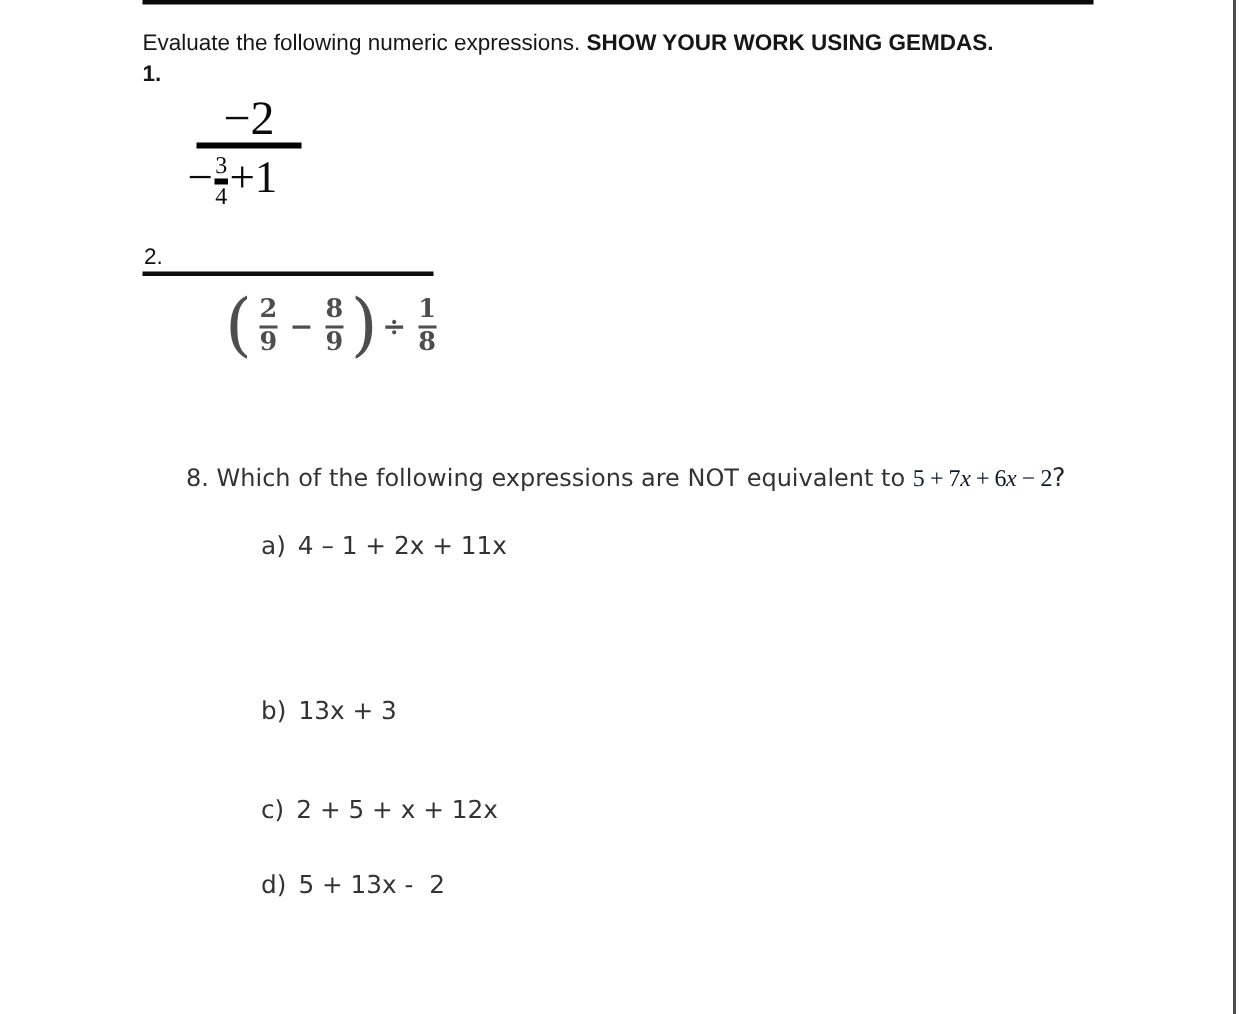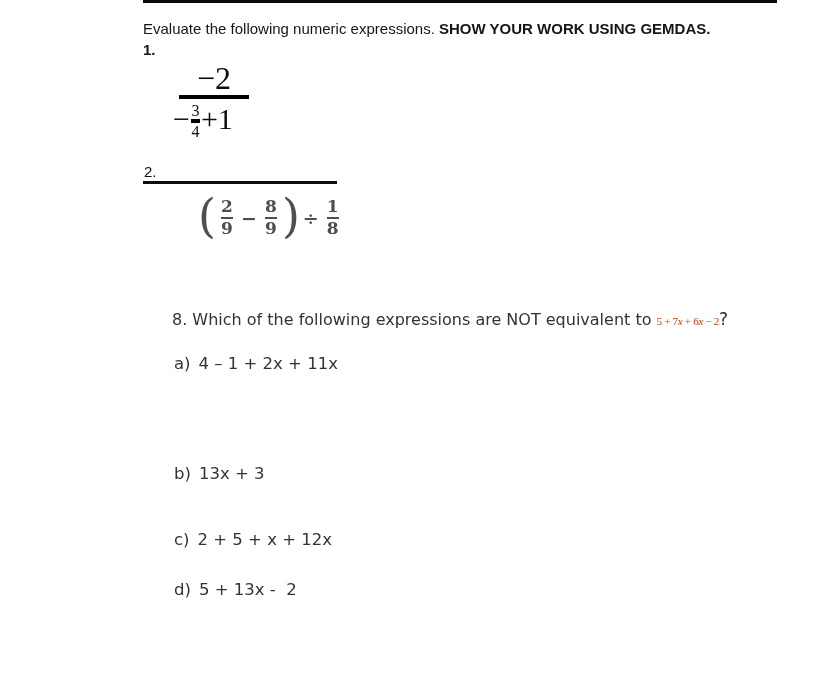--- a/index.html
+++ b/index.html
@@ -1,20 +1,20 @@
 <!DOCTYPE html>
 <html><head>
 <meta charset="utf-8">
 <style>
   html,body{margin:0;padding:0;}
   body{
     width:826px;height:676px;background:#ffffff;position:relative;
     font-family:"Liberation Sans",sans-serif;overflow:hidden;
   }
-  .abs{position:absolute;margin-left:48px;}
+  .abs{position:absolute;}
   
   .top-rule{left:95px;top:0;width:634px;height:3px;background:#0a0a0a;}
   .right-rule{left:822px;top:0;width:2px;height:676px;background:#4d4d4d;}
 
   
   .intro{left:95px;top:20px;font-size:15px;color:#161616;white-space:pre-wrap;}
   .intro b{font-weight:700;}
   .q1-label{left:95px;top:41px;font-size:15px;font-weight:700;color:#161616;}
 
   
@@ -32,21 +32,21 @@
   
   .expr2{left:150px;top:195px;display:flex;align-items:center;color:#4e4e4e;
          font-family:"DejaVu Serif",serif;font-weight:700;}
   .paren{font-size:46px;font-weight:400;line-height:1;transform:translateY(-2px);}
   .frac{display:inline-flex;flex-direction:column;align-items:center;line-height:1.05;font-size:17px;margin:0 5px;}
   .frac .fb{width:12px;height:2px;background:currentColor;margin:1px 0;}
   .op{font-size:19px;margin:0 3px;}
 
   
   .q3{left:124px;top:309px;font-family:"DejaVu Sans",sans-serif;font-size:16px;color:#333;white-space:pre;}
-  .q3-math{font-family:"Liberation Serif",serif;font-size:11px;color:#c2410c;letter-spacing:-0.3px;}
+  .q3-math{font-family:"Liberation Serif",serif;font-size:16px;color:#0f172a;letter-spacing:-0.3px;}
   .q3-math i{font-style:italic;}
   .q3-qmark{font-size:17px;color:#2b2b2b;}
 
   
   .opt{position:absolute;left:174px;font-family:"DejaVu Sans",sans-serif;font-size:16.5px;color:#333;white-space:pre;}
   .opt-label{margin-right:8px;}
   .opt-a{top:354px;} .opt-b{top:464px;} .opt-c{top:510px;margin-top:20px;} .opt-d{top:580px;}
 </style>
 </head>
 <body>

